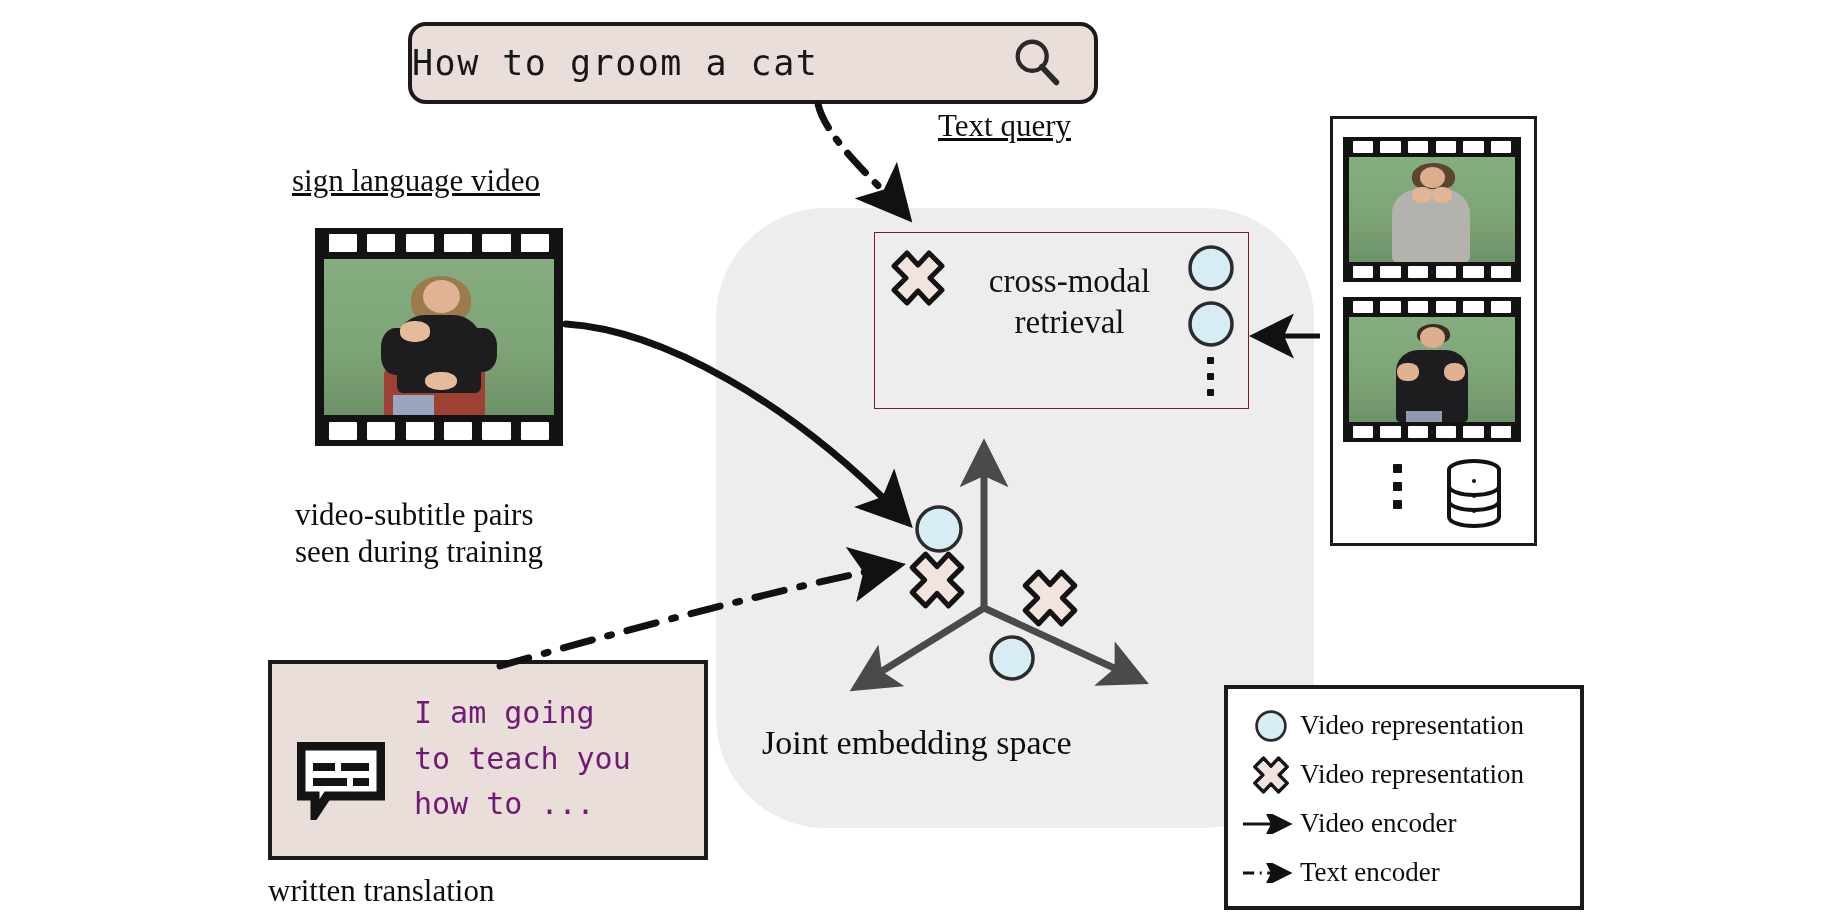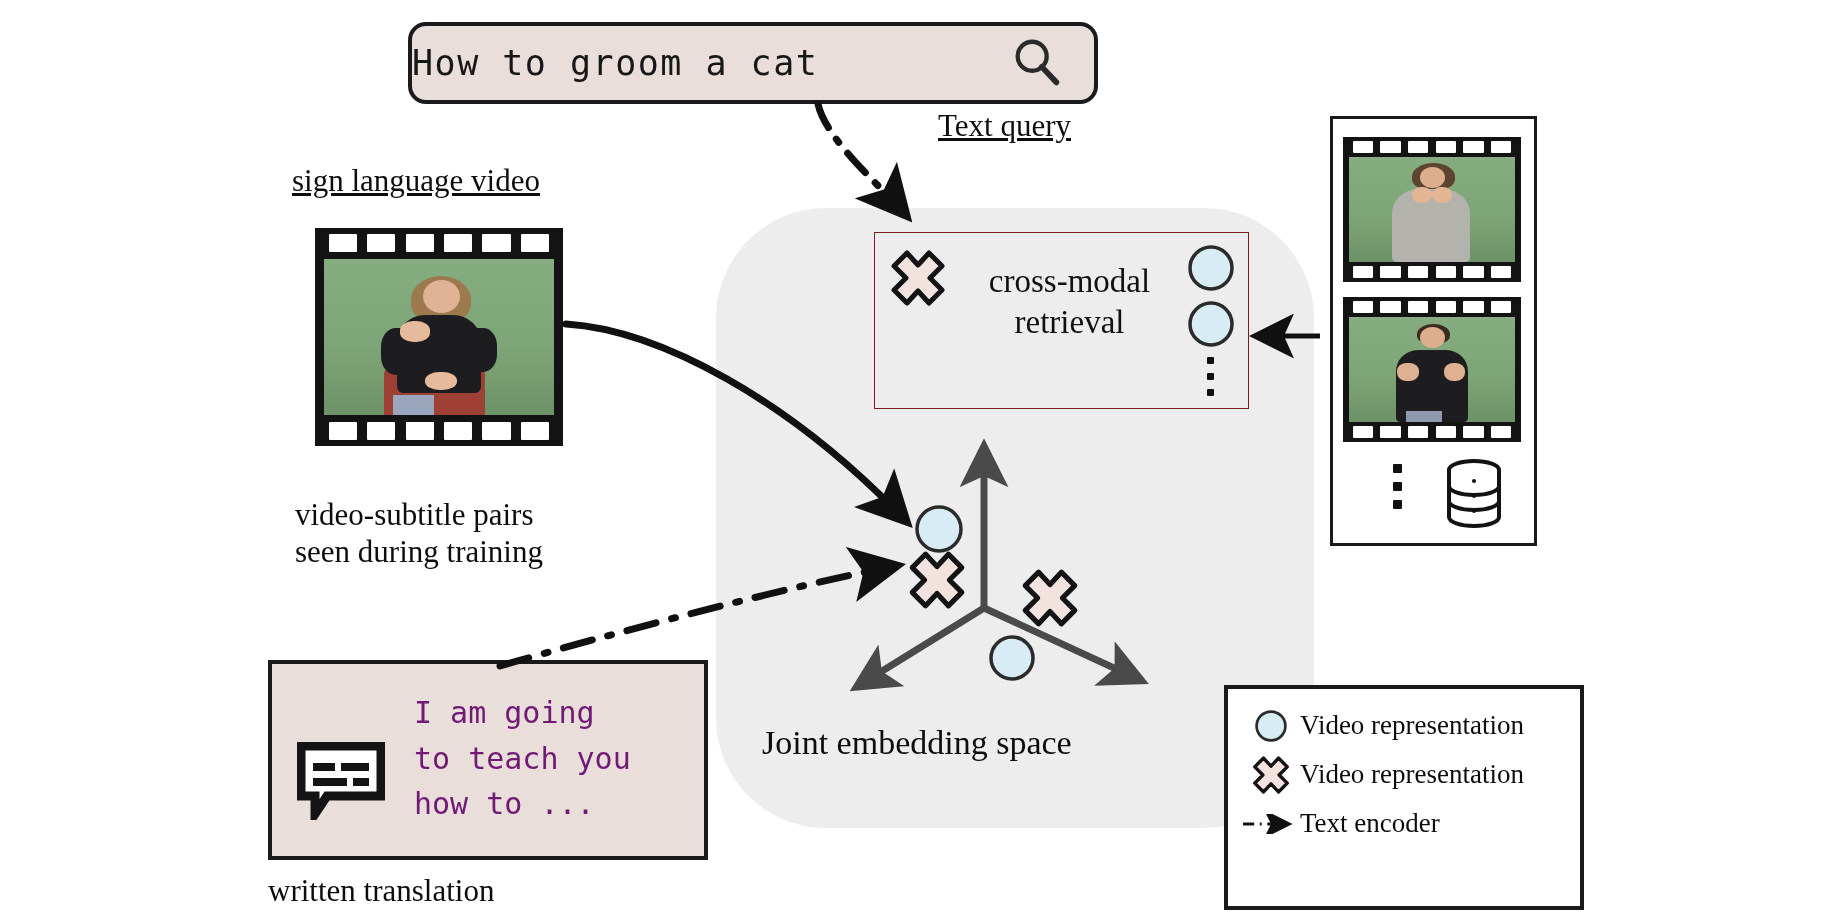--- a/index.html
+++ b/index.html
@@ -424,20 +424,33 @@
 
     <div class="legend-row">
       <span class="legend-sym">
         <svg viewBox="0 0 62 62" width="42" height="42">
           <path d="M20 6 L31 18 L42 6 L55 19 L43 31 L55 43 L42 56 L31 44 L20 56 L7 43 L19 31 L7 19 Z" fill="#f3e3de" stroke="#131313" stroke-width="5" stroke-linejoin="round"></path>
         </svg>
       </span>
       <span class="legend-text">Video representation</span>
     </div>
 
+    <div class="legend-row">
+      <span class="legend-sym">
+        <svg viewBox="0 0 60 20" width="56" height="20">
+          <defs>
+            <marker id="lgArrow1" markerWidth="9" markerHeight="9" refX="7.5" refY="4.5" orient="auto">
+              <path d="M0,0 L9,4.5 L0,9 L2.2,4.5 Z" fill="#111111"></path>
+            </marker>
+          </defs>
+          <line x1="0" y1="10" x2="48" y2="10" stroke="#111111" stroke-width="3.4" marker-end="url(#lgArrow1)"></line>
+        </svg>
+      </span>
+      <span class="legend-text">Video encoder</span>
+    </div>
 
     <div class="legend-row">
       <span class="legend-sym">
         <svg viewBox="0 0 60 20" width="56" height="20">
           <defs>
             <marker id="lgArrow2" markerWidth="9" markerHeight="9" refX="7.5" refY="4.5" orient="auto">
               <path d="M0,0 L9,4.5 L0,9 L2.2,4.5 Z" fill="#111111"></path>
             </marker>
           </defs>
           <line x1="0" y1="10" x2="48" y2="10" stroke="#111111" stroke-width="3.4" stroke-dasharray="12 6 2 6" marker-end="url(#lgArrow2)"></line>

